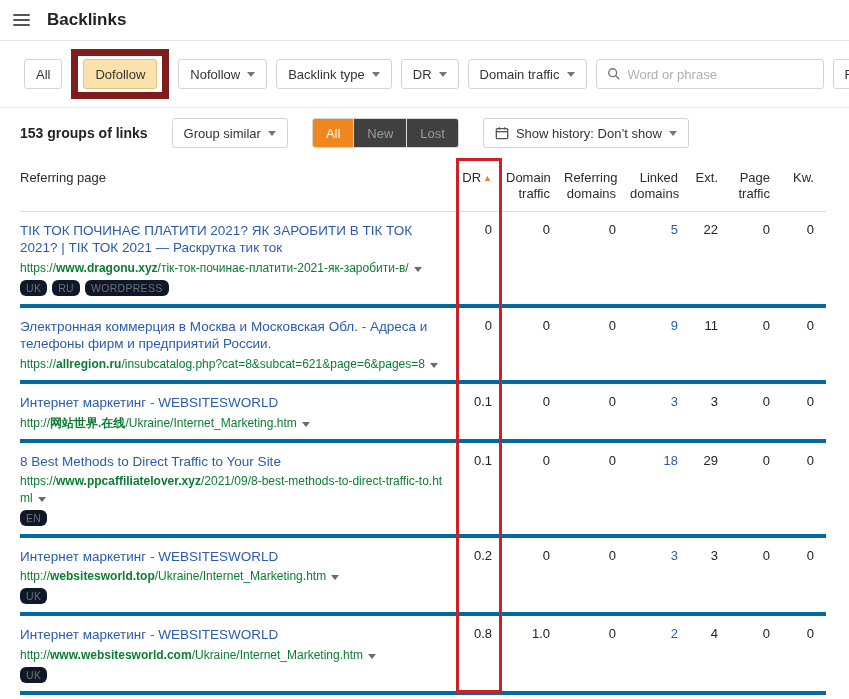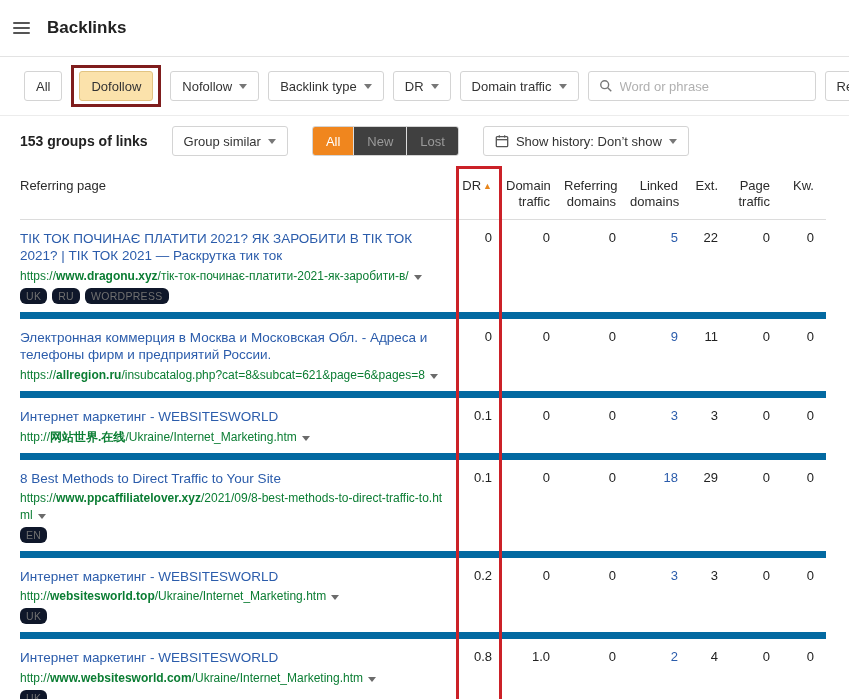--- a/index.html
+++ b/index.html
@@ -3,32 +3,32 @@
 <meta charset="utf-8">
 <style>
   * { margin:0; padding:0; box-sizing:border-box; }
   html,body { width:849px; height:699px; }
   body {
     font-family:"Liberation Sans","DejaVu Sans",sans-serif;
     font-size:13px; color:#333; background:#fff; overflow:hidden; position:relative;
   }
 
   
-  .topbar { display:flex; align-items:center; gap:14px; height:57px; padding:18px 10px; border-bottom:1px solid #e3e3e3; }
+  .topbar { display:flex; align-items:center; gap:14px; height:41px; padding:18px 10px; border-bottom:1px solid #e3e3e3; }
   .hamburger { display:inline-block; cursor:pointer; padding:4px 3px; }
   .hamburger i { display:block; width:17px; height:2px; background:#555; margin:3px 0; border-radius:1px; }
   .topbar h1 { font-size:17px; font-weight:bold; color:#222; }
 
   
   .filterbar { display:flex; align-items:center; gap:9px; padding:8px 0 8px 24px; border-bottom:1px solid #ececec; white-space:nowrap; overflow:hidden; }
   .btn { display:inline-flex; align-items:center; gap:7px; height:30px; padding:0 11px; background:#fff;
          border:1px solid #d4d4d4; border-radius:3px; font-size:13px; color:#333; cursor:pointer;
          font-family:inherit; white-space:nowrap; flex:none; }
   .btn-active-filter { background:#fbe2ab; border-color:#e2c482; }
-  .annotation-wrap { display:inline-flex; border:3px solid #7f1d1d; padding:3px 5px; flex:none; }
+  .annotation-wrap { display:inline-flex; border:7px solid #7f1d1d; padding:3px 5px; flex:none; }
   .caret { width:0; height:0; border-left:4px solid transparent; border-right:4px solid transparent; border-top:5px solid #777; flex:none; }
   .searchbox { display:inline-flex; align-items:center; gap:7px; height:30px; padding:0 10px; border:1px solid #d4d4d4; border-radius:3px; width:228px; flex:none; background:#fff; }
   .searchbox input { border:none; outline:none; font-size:13px; flex:1; min-width:0; font-family:inherit; color:#333; }
   .searchbox input::placeholder { color:#b0b0b0; }
 
   
   .toolbar { display:flex; align-items:center; gap:24px; padding:10px 24px 10px 20px; }
   .count { font-weight:bold; font-size:14px; color:#222; }
   .segmented { display:inline-flex; border:1px solid #d4d4d4; border-radius:3px; overflow:hidden; height:30px; }
   .segmented .seg { display:inline-flex; align-items:center; padding:0 13px; background:#404040; color:#9a9a9a;
@@ -36,21 +36,21 @@
   .segmented .seg:first-child { border-left:none; }
   .segmented .seg.active { background:#f0861e; color:#fff; }
 
   
   .table-wrap { position:relative; padding:4px 0 0 20px; }
   table { border-collapse:collapse; table-layout:fixed; width:806px; }
   th { font-weight:normal; font-size:13px; color:#2b2b2b; text-align:right; vertical-align:top;
        padding:8px 12px 8px 2px; line-height:1.25; border-bottom:1px solid #dcdcdc; cursor:pointer; }
   th.ref { text-align:left; padding-left:0; }
   .sort-icon { color:#e8861c; font-size:9px; margin-left:2px; vertical-align:1px; }
-  td { vertical-align:top; padding:10px 12px 8px 2px; border-bottom:7px solid #0369a1; font-size:13px; text-align:right; color:#222;margin-top:33px; }
+  td { vertical-align:top; padding:10px 12px 8px 2px; border-bottom:4px solid #0369a1; font-size:13px; text-align:right; color:#222;margin-top:33px; }
   td.ref-cell { text-align:left; padding-left:0; padding-right:16px; }
   a.title { color:#2b5cab; text-decoration:none; font-size:13.5px; line-height:1.3; cursor:pointer; }
   .url { margin-top:3px; color:#0b7d33; font-size:12px; line-height:1.35; word-break:break-all; }
   .url b { font-weight:bold; }
   .url-caret { display:inline-block; width:0; height:0; border-left:4px solid transparent; border-right:4px solid transparent;
                border-top:5px solid #6b6b6b; margin-left:5px; cursor:pointer; }
   .badges { margin-top:4px; display:flex; gap:5px; }
   .badge { background:#0f172a; color:#707070; font-size:10.5px; padding:2px 6px; border-radius:6px; letter-spacing:.3px; }
   a.linked { color:#2b5cab; text-decoration:none; cursor:pointer; }
 

